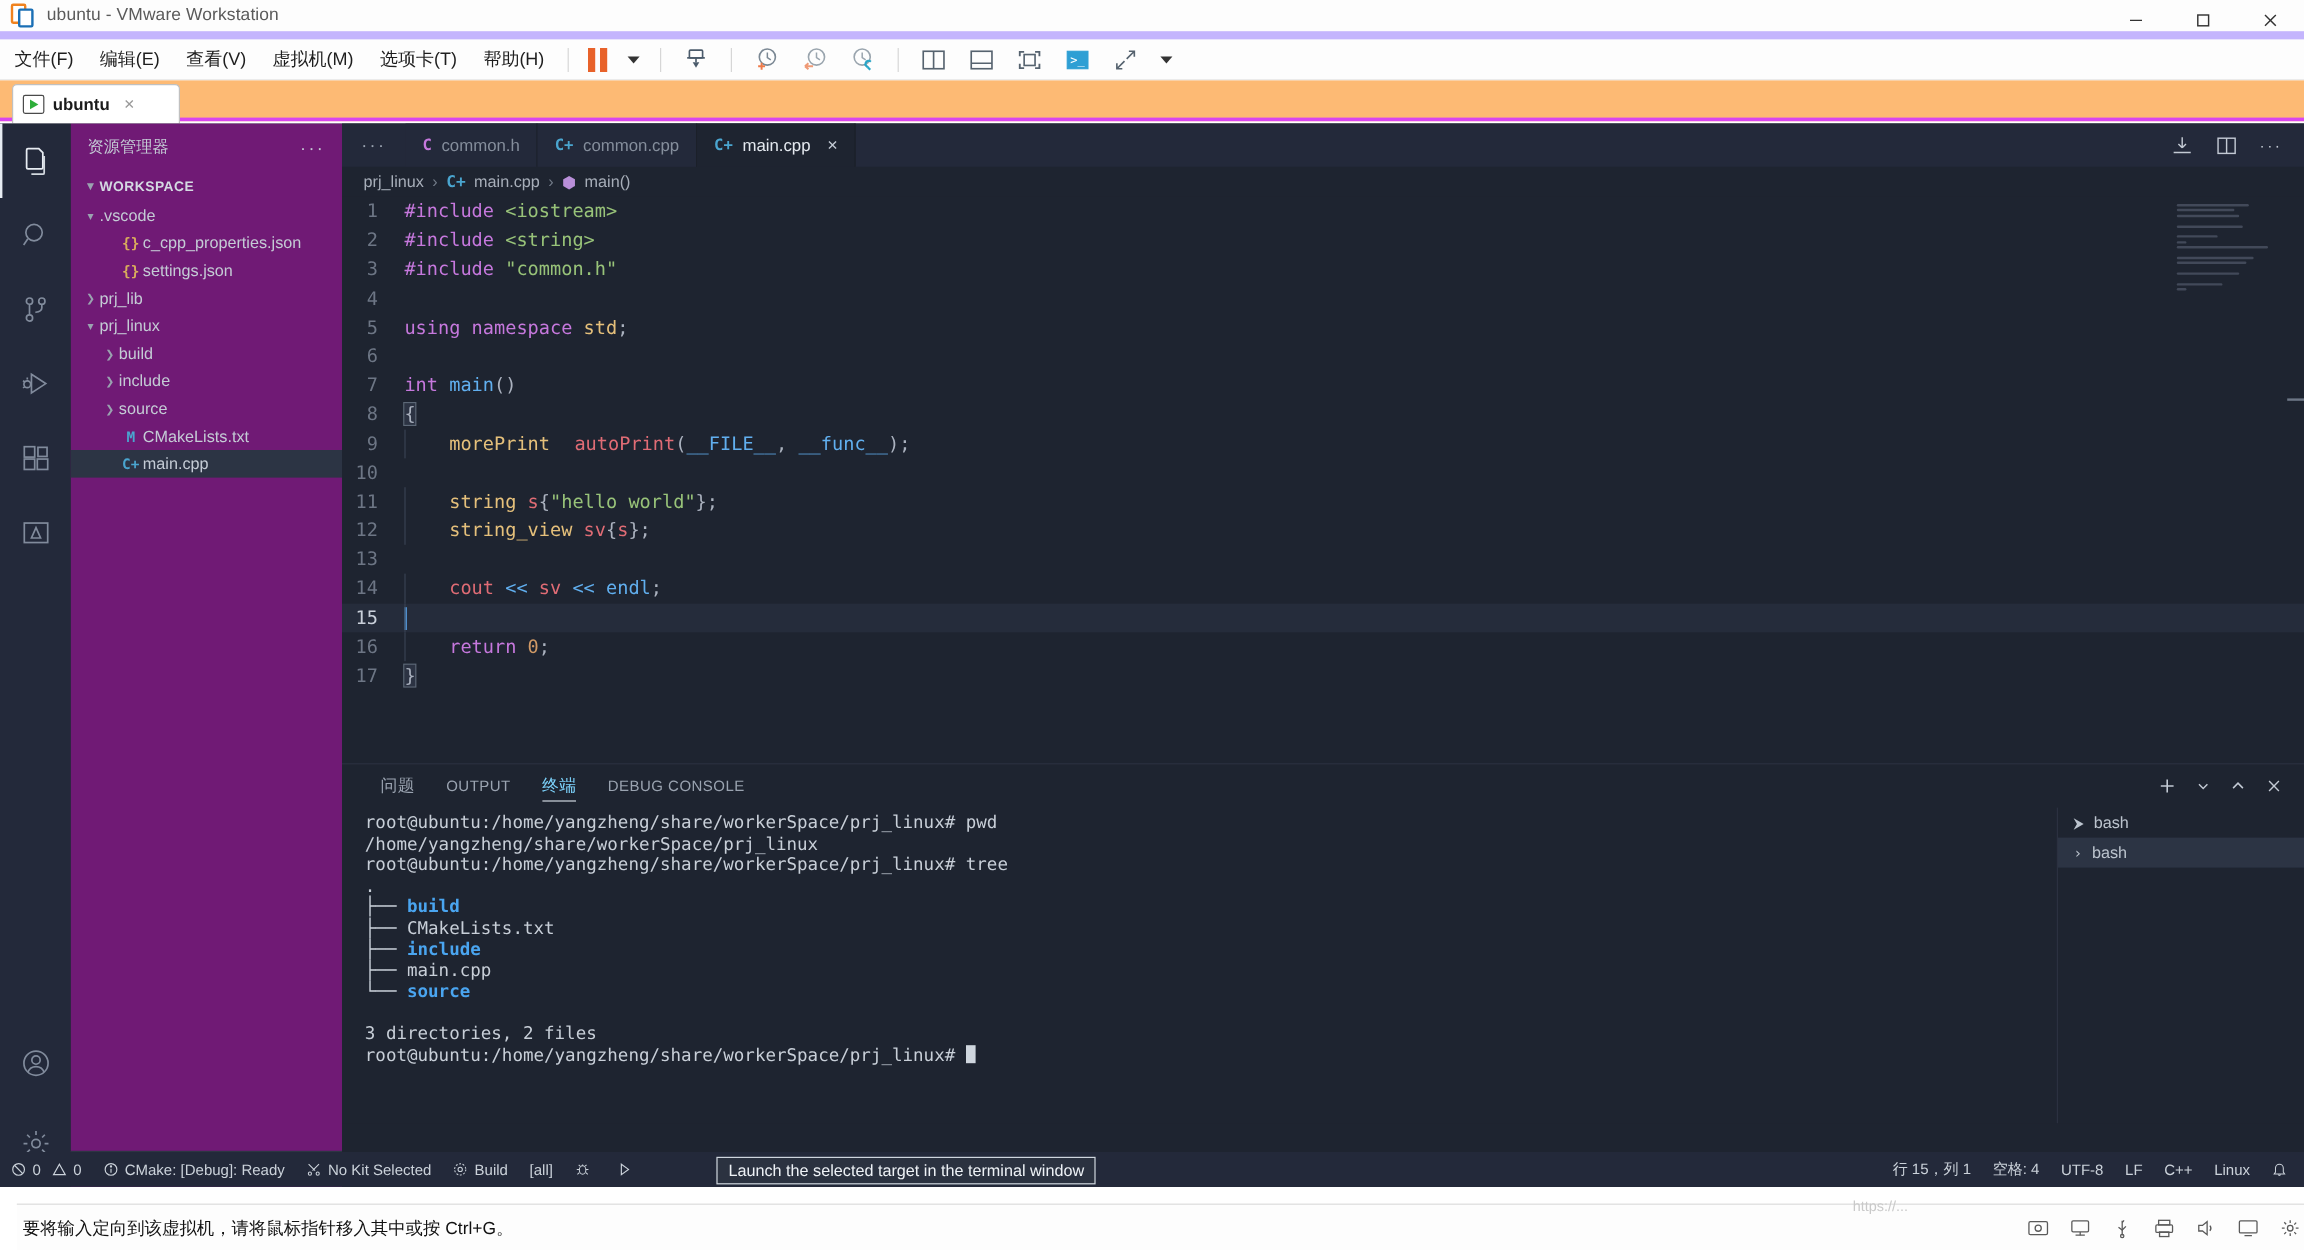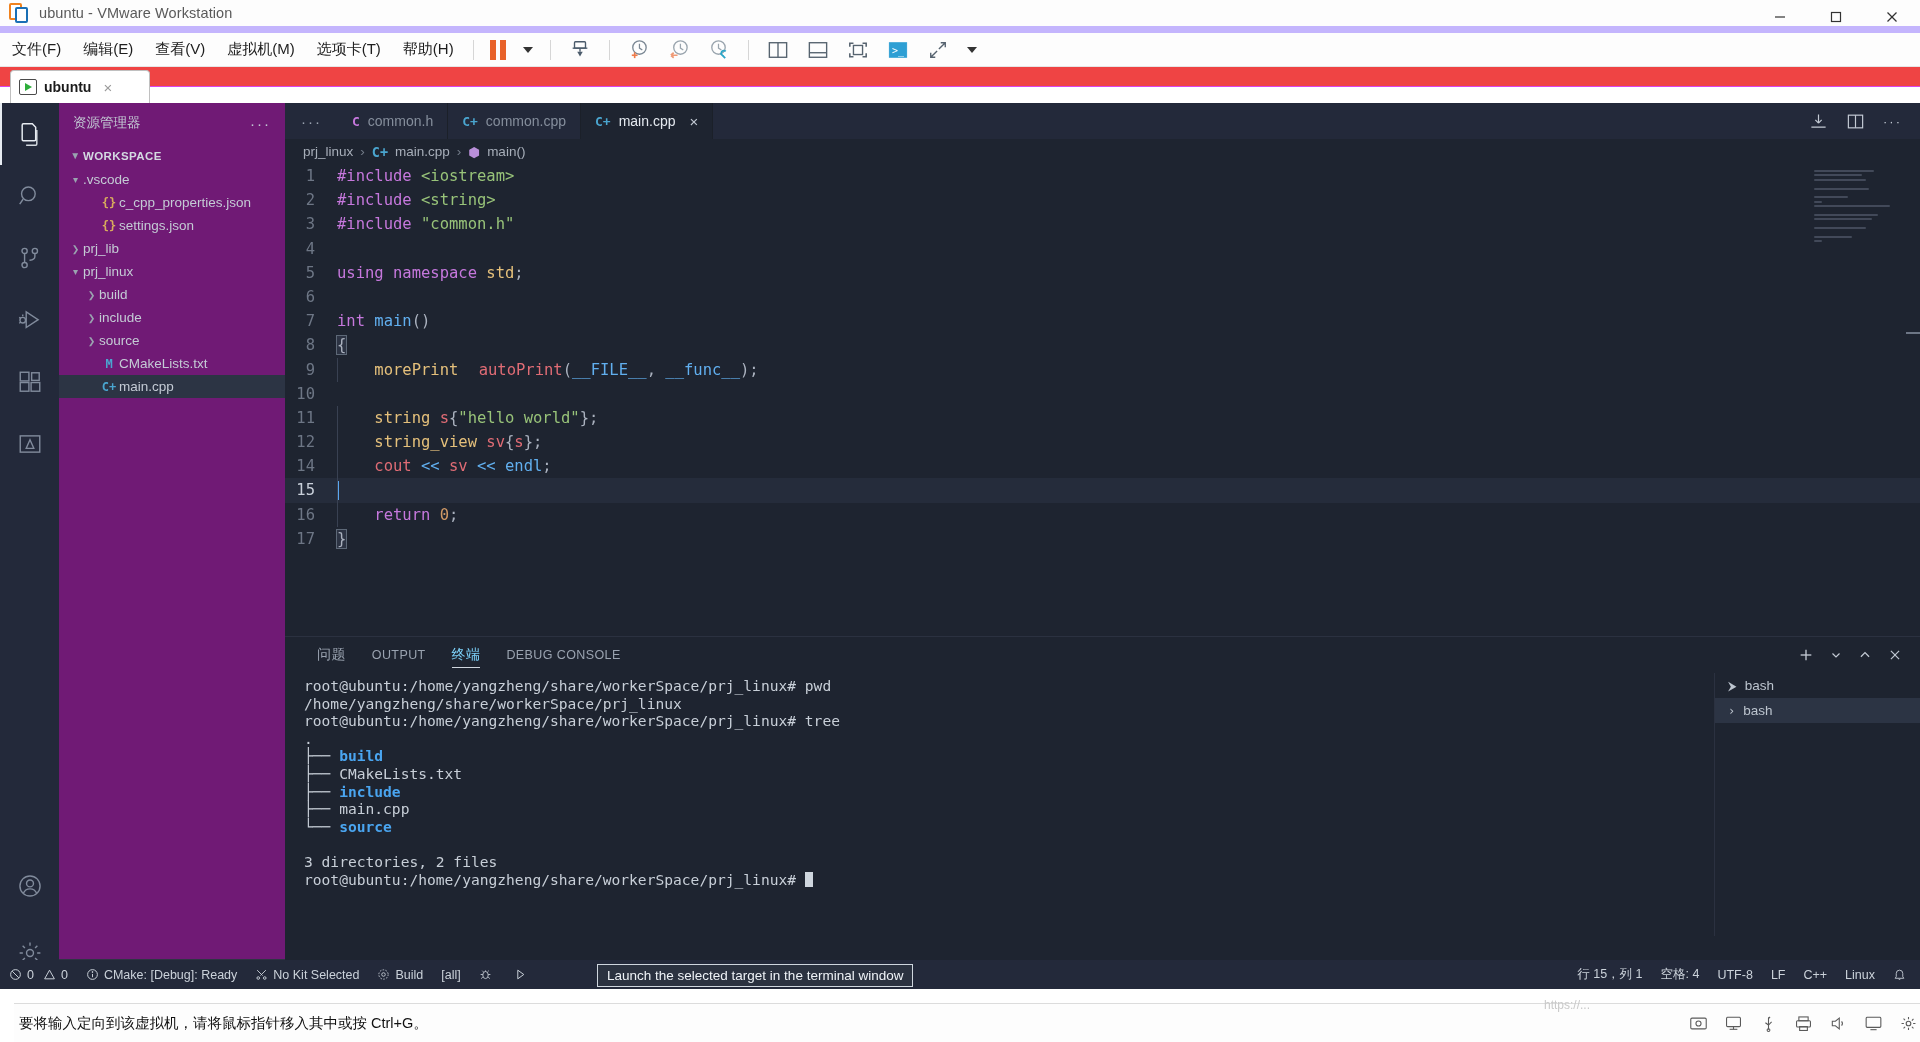--- a/index.html
+++ b/index.html
@@ -32,22 +32,22 @@
   }
   .vm-menu { font-size:15px; color:#1e1e1e; padding:3px 10px; margin-left:2px; white-space:nowrap;}
   .vm-sep { width:1px; height:20px; background:#d6d6d6; margin:0 9px; }
   .tb { width:34px; height:28px; display:flex; align-items:center; justify-content:center; margin:0 3px;}
   .pause-bars { display:flex; gap:4px; }
   .pause-bars i { display:block; width:6px; height:20px; background:#e8622a; }
   .caret { width:0;height:0;border-left:5px solid transparent;border-right:5px solid transparent;border-top:6px solid #333; margin-left:2px;}
 
   
   .vm-tabstrip {
-    position:absolute; left:0; top:67px; width:1920px; height:20px;
-    background:#ef4444; border-bottom:1px solid #d946ef;
+    position:absolute; left:0; top:67px; width:1920px; height:34px;
+    background:#fdba74; border-bottom:3px solid #d946ef;
   }
   .vm-tab {
     position:absolute; left:10px; top:3px; height:33px; min-width:140px;
     background:#ffffff; border:1px solid #c0c0c0; border-bottom:none;
     border-radius:4px 4px 0 0; display:flex; align-items:center; padding:0 8px;
   }
   .vm-tab .mini { width:18px; height:16px; position:relative; margin-right:7px; }
   .vm-tab .mini .box { position:absolute; inset:0; border:1.6px solid #4a4a4a; border-radius:2px; }
   .vm-tab .mini .tri { position:absolute; left:6px; top:4px; width:0;height:0;
       border-left:7px solid #2eae3a; border-top:4px solid transparent; border-bottom:4px solid transparent;}
@@ -478,20 +478,21 @@
             <div class="cline"><span class="lnum">3</span><span class="ctext"><span class="t-pre">#include </span><span class="t-str">"common.h"</span></span></div>
             <div class="cline"><span class="lnum">4</span><span class="ctext"></span></div>
             <div class="cline"><span class="lnum">5</span><span class="ctext"><span class="t-kw">using </span><span class="t-kw">namespace </span><span class="t-type">std</span><span class="t-punc">;</span></span></div>
             <div class="cline"><span class="lnum">6</span><span class="ctext"></span></div>
             <div class="cline"><span class="lnum">7</span><span class="ctext"><span class="t-kw">int </span><span class="t-id">main</span><span class="t-punc">()</span></span></div>
             <div class="cline"><span class="lnum">8</span><span class="ctext"><span class="t-brace brace-hl">{</span></span></div>
             <div class="cline"><span class="lnum">9</span><span class="ctext"><span class="indentguide"></span><span>    </span><span class="t-type">morePrint </span><span class="t-fn">autoPrint</span><span class="t-punc">(</span><span class="t-mac">__FILE__</span><span class="t-punc">, </span><span class="t-mac">__func__</span><span class="t-punc">);</span></span></div>
             <div class="cline"><span class="lnum">10</span><span class="ctext"><span class="indentguide"></span></span></div>
             <div class="cline"><span class="lnum">11</span><span class="ctext"><span class="indentguide"></span><span>    </span><span class="t-type">string </span><span class="t-var">s</span><span class="t-punc">{</span><span class="t-str">"hello world"</span><span class="t-punc">};</span></span></div>
             <div class="cline"><span class="lnum">12</span><span class="ctext"><span class="indentguide"></span><span>    </span><span class="t-type">string_view </span><span class="t-var">sv</span><span class="t-punc">{</span><span class="t-var">s</span><span class="t-punc">};</span></span></div>
+            <div class="cline"><span class="lnum">13</span><span class="ctext"><span class="indentguide"></span></span></div>
             <div class="cline"><span class="lnum">14</span><span class="ctext"><span class="indentguide"></span><span>    </span><span class="t-var">cout </span><span class="t-id">&lt;&lt; </span><span class="t-var">sv </span><span class="t-id">&lt;&lt; </span><span class="t-id">endl</span><span class="t-punc">;</span></span></div>
             <div class="cline cur"><span class="lnum">15</span><span class="ctext"><span class="indentguide"></span><span class="cursor"></span></span></div>
             <div class="cline"><span class="lnum">16</span><span class="ctext"><span class="indentguide"></span><span>    </span><span class="t-kw">return </span><span class="t-num">0</span><span class="t-punc">;</span></span></div>
             <div class="cline"><span class="lnum">17</span><span class="ctext"><span class="t-brace brace-hl">}</span></span></div>
           </div>
         <div class="minimap">
           <div class="mm-line" style="width:60px;background:#5a6375;"></div>
           <div class="mm-line" style="width:48px;background:#5a6375;"></div>
           <div class="mm-line" style="width:52px;background:#5a6375;"></div>
           <div class="mm-line" style="width:0px;"></div>

